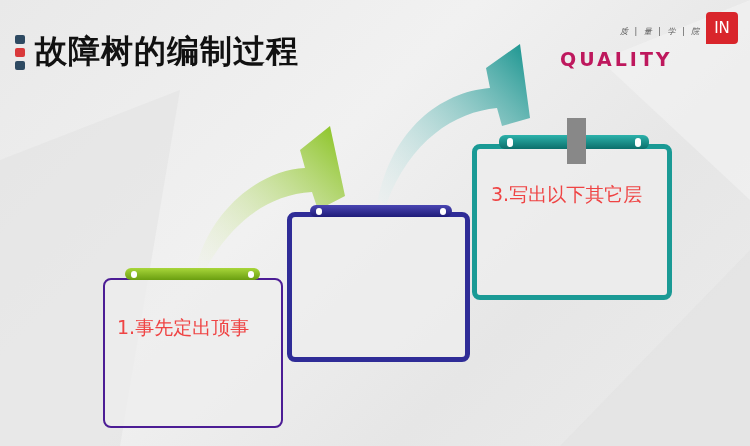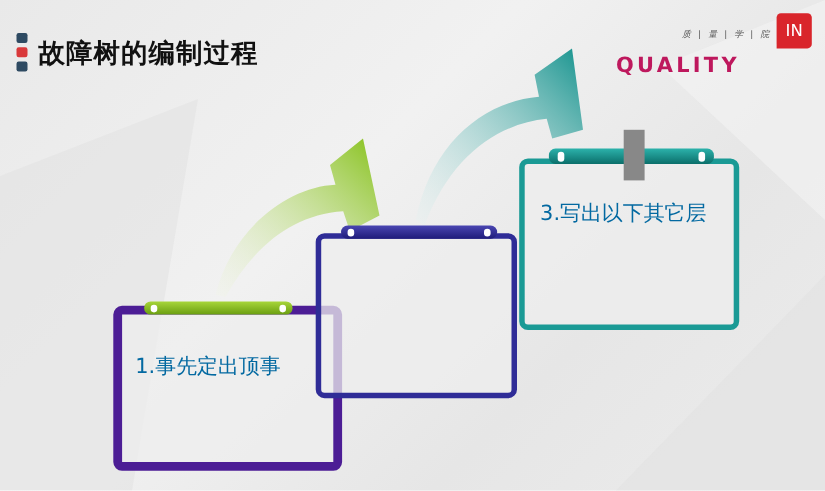--- a/index.html
+++ b/index.html
@@ -6,33 +6,33 @@
   html, body { width:750px; height:446px; overflow:hidden; }
   body {
     position:relative;
     font-family:"DejaVu Sans","Liberation Sans",sans-serif;
     background: linear-gradient(135deg,#e9e9e9 0%,#f1f1f1 40%,#e6e6e6 70%,#ececec 100%);
   }
   .bg-shape { position:absolute; pointer-events:none; }
   .title-bar { position:absolute; left:15px; top:30px; display:flex; align-items:center; }
   .bullets { display:flex; flex-direction:column; gap:4px; margin-right:10px; }
   .bullets span { width:10px; height:9px; border-radius:2px; display:block; }
-  .title { font-size:24px; font-weight:bold; color:#111; letter-spacing:1px; }
+  .title { font-size:32px; font-weight:bold; color:#111; letter-spacing:1px; }
 
   .logo { position:absolute; left:560px; top:10px; width:180px; height:40px; }
   .logo-word { position:absolute; left:0; top:2px; font-family:"DejaVu Sans",sans-serif; font-size:19px; font-weight:bold; letter-spacing:3px; color:#be185d;margin-top:36px; }
   .logo-sub { position:absolute; left:60px; top:16px; font-size:8px; color:#555; letter-spacing:2px;font-style:italic; }
   .logo-badge { position:absolute; left:146px; top:2px; width:32px; height:32px; background:#d9252b; border-radius:4px 4px 4px 0; color:#fff; font-weight:normal; font-size:15px; display:flex; align-items:center; justify-content:center; }
 
   .card { position:absolute; background:rgba(238,238,238,0.75); border-radius:8px; }
   .card .hanger { position:absolute; height:12px; border-radius:6px; }
   .card .hole { position:absolute; top:3px; width:6px; height:7px; background:#fff; border-radius:3px; }
-  .card .text { position:absolute; color:#0369a1; font-size:19px; line-height:34px; }
+  .card .text { position:absolute; color:#ef4444; font-size:19px; line-height:34px; }
 
-  .card1 { left:103px; top:278px; width:208px; height:150px; border:8px solid #4c1d95; }
+  .card1 { left:103px; top:278px; width:180px; height:150px; border:2px solid #4c1d95; }
   .card1 .hanger { left:20px; top:-12px; width:135px; background:linear-gradient(#a8d63a,#6a9e10); }
   .card2 { left:287px; top:212px; width:183px; height:150px; border:5px solid #2f2c97; }
   .card2 .hanger { left:18px; top:-12px; width:142px; background:linear-gradient(#4a46b2,#1f1c7a); }
   .card3 { left:472px; top:144px; width:200px; height:156px; border:5px solid #1a9a95; }
   .card3 .hanger { left:22px; top:-14px; width:150px; background:linear-gradient(#2cb2ab,#0b6f6b); height:14px; }
   .clip { position:absolute; left:567px; top:118px; width:19px; height:46px; background:#888; }
 </style>
 </head>
 <body>
 

